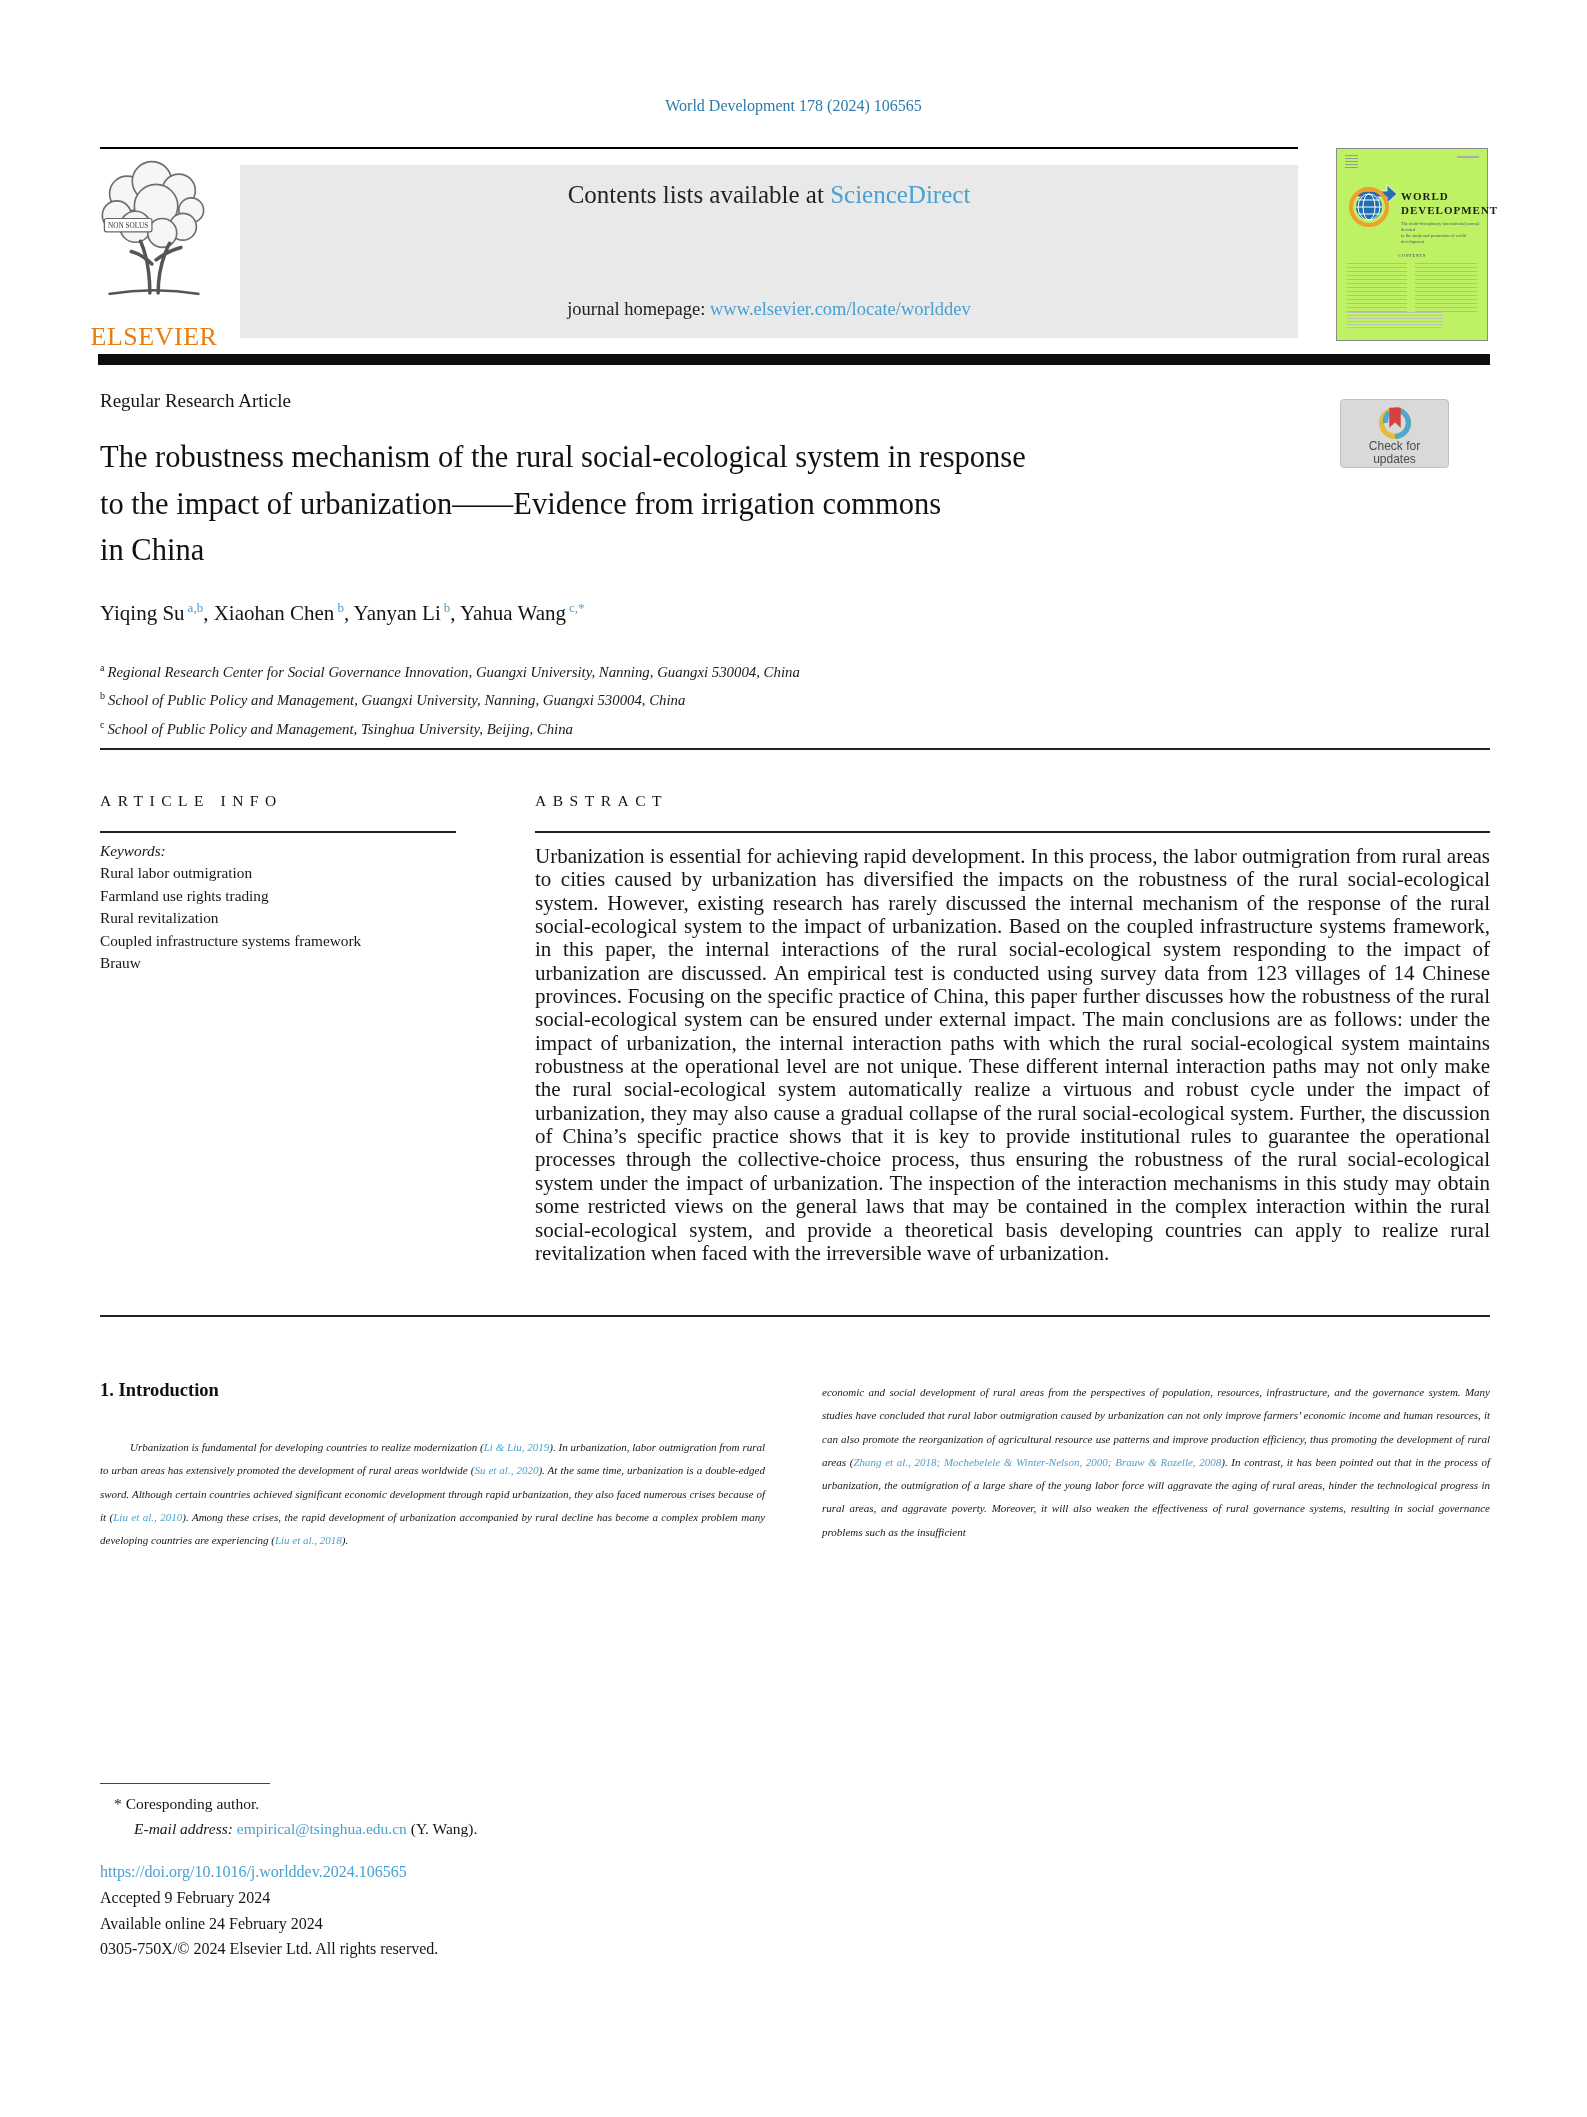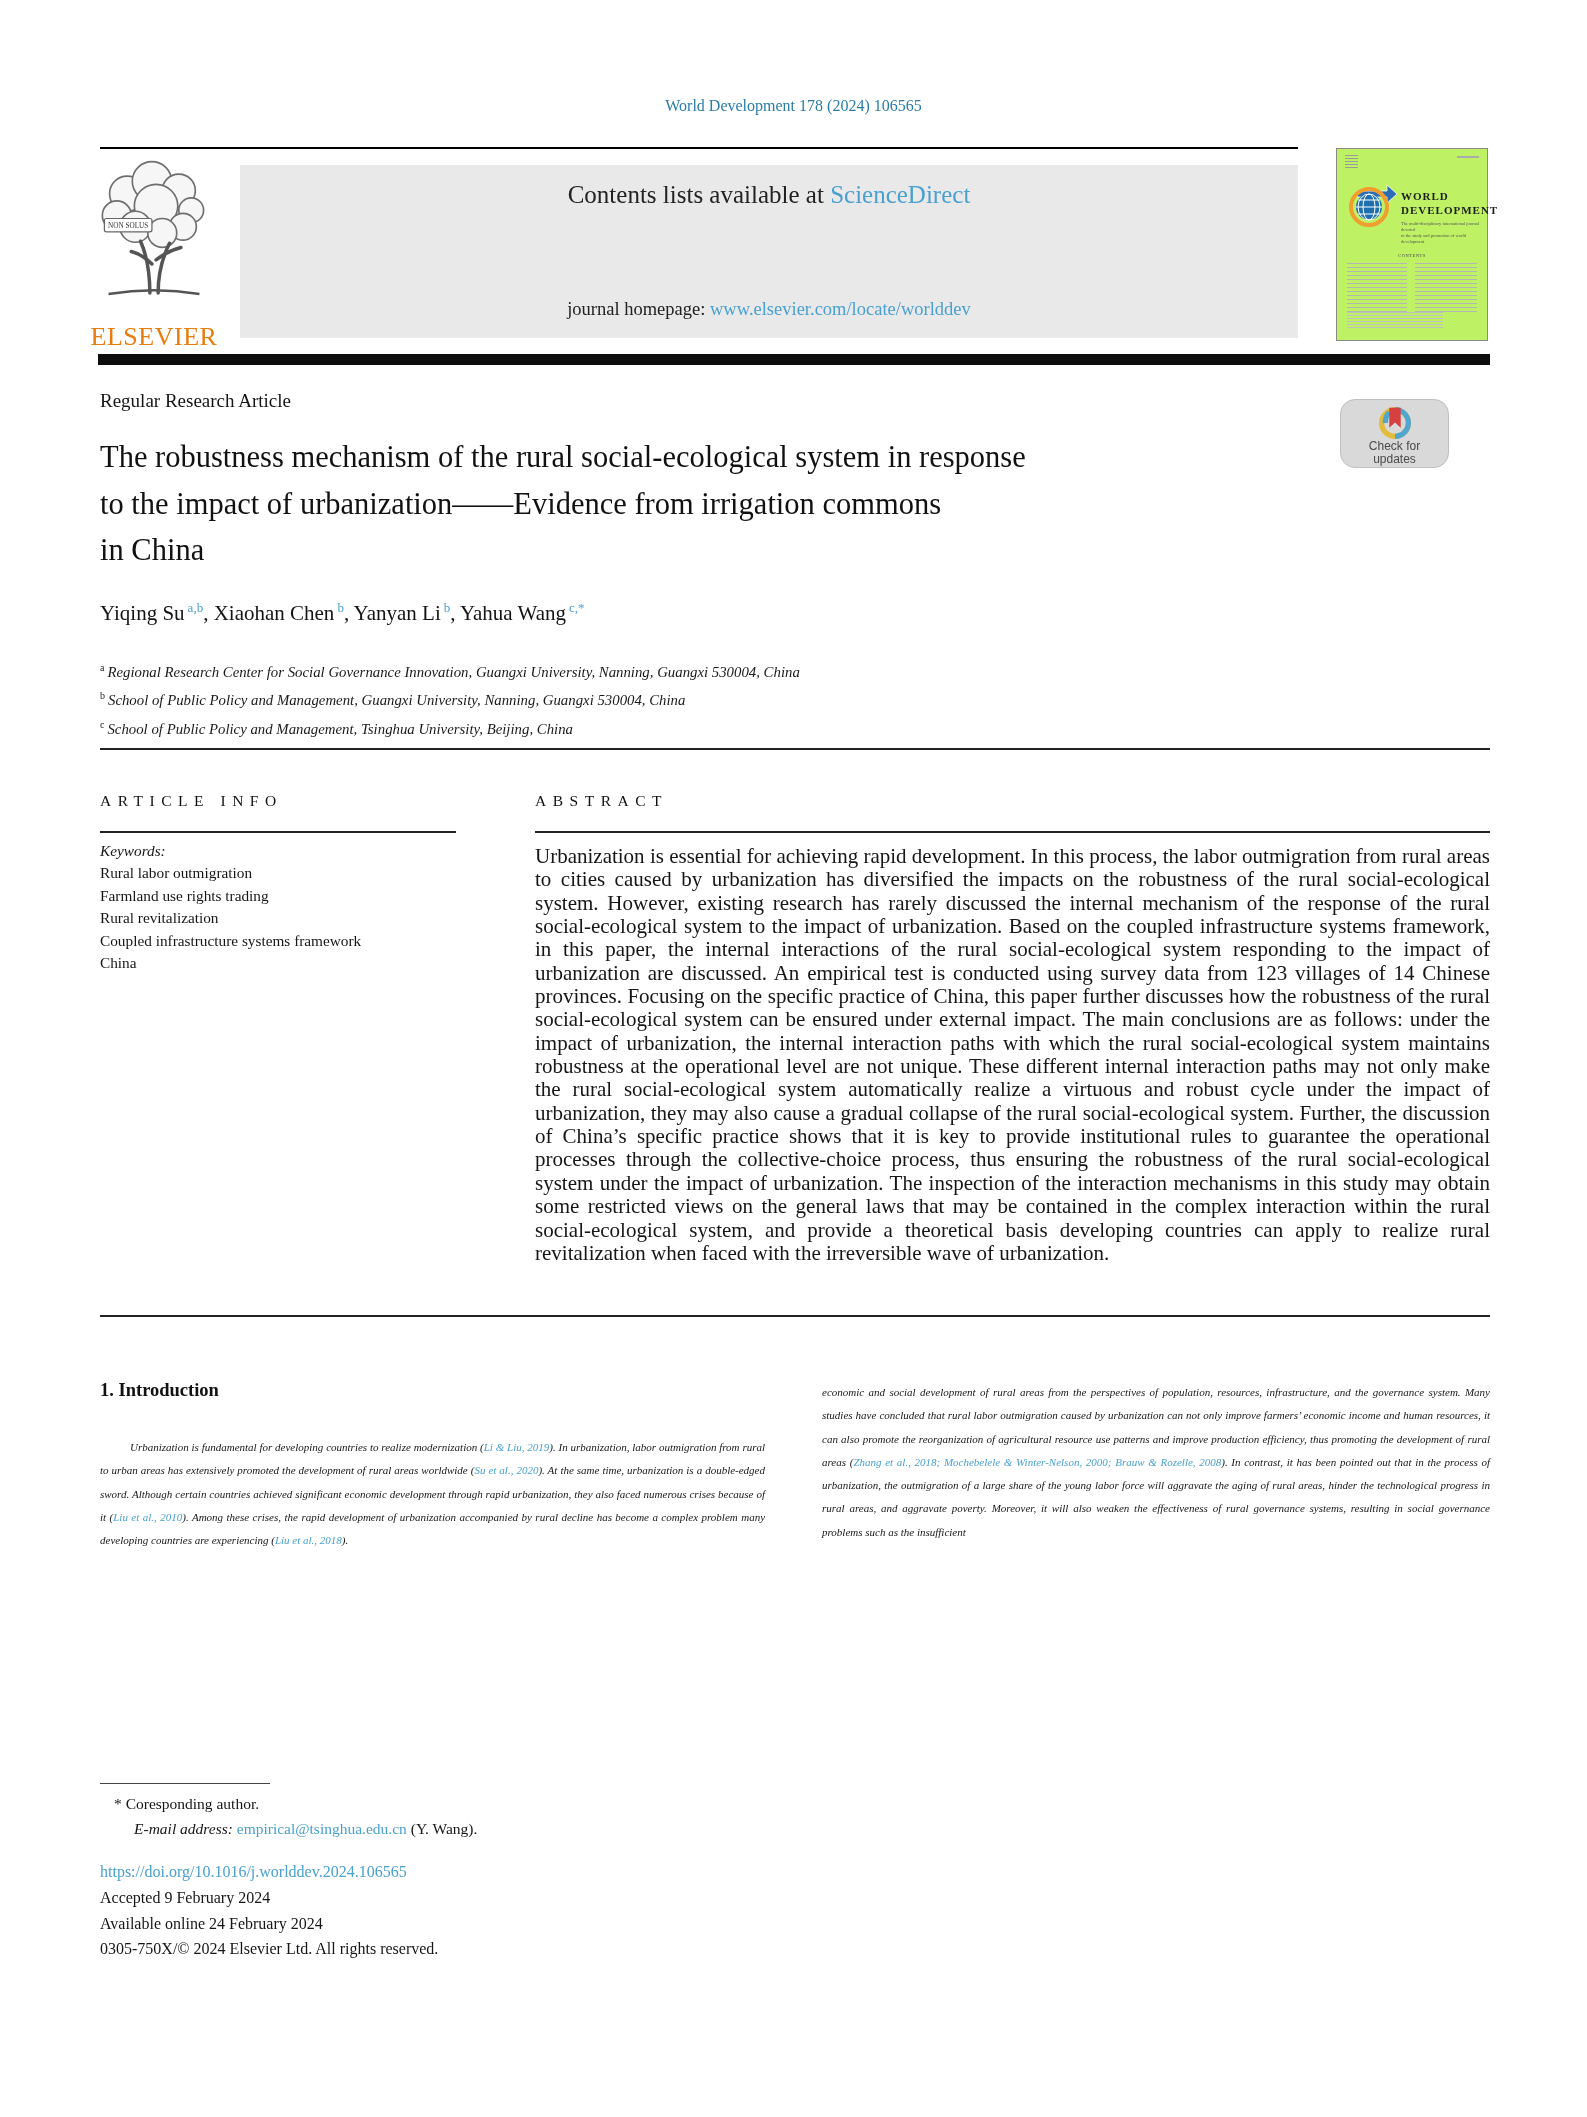--- a/index.html
+++ b/index.html
@@ -61,21 +61,21 @@
   .cov-col.c2{left:78px;width:62px;}
   .cov-footer{position:absolute;bottom:10px;left:10px;width:96px;height:18px;
     background:repeating-linear-gradient(#c0c0c0 0 1px,transparent 1px 3px);}
 
   .black-bar{position:absolute;top:354px;left:98px;width:1392px;height:11px;background:#0d0d0d;}
 
   .article-type{position:absolute;top:390px;left:100px;font-size:19px;color:#151515;}
 
   
   .check-badge{position:absolute;top:399px;left:1340px;width:109px;height:69px;
-    background:#d9d9d9;border:1px solid #c0c0c0;border-radius:15px;text-align:center;cursor:pointer;}
+    background:#d9d9d9;border:1px solid #c0c0c0;border-radius:4px;text-align:center;cursor:pointer;}
   .check-badge svg{display:block;margin:1px auto 0;}
   .badge-label{font-family:"Liberation Sans", sans-serif;font-size:12px;line-height:12.5px;
     color:#4a4a4a;margin-top:-3px;}
 
   
   .paper-title{position:absolute;top:434px;left:100px;width:1270px;
     font-size:30.5px;font-weight:normal;line-height:46.5px;color:#111;}
   .authors{position:absolute;top:600px;left:100px;width:1300px;font-size:21px;color:#141414;}
   .authors sup{font-size:13px;color:var(--link-blue);margin-left:3px;}
   .affiliations{position:absolute;top:656px;left:100px;width:1300px;font-size:14.8px;line-height:23.5px;}
@@ -231,21 +231,21 @@
   <div class="abs-header">ABSTRACT</div>
   <div class="ai-rule"></div>
   <div class="abs-rule"></div>
 
   <div class="keywords">
     <div class="kw-label">Keywords:</div>
     <div>Rural labor outmigration</div>
     <div>Farmland use rights trading</div>
     <div>Rural revitalization</div>
     <div>Coupled infrastructure systems framework</div>
-    <div>China</div>
+    <div>Brauw</div>
   </div>
 
   <div class="abstract-text">Urbanization is essential for achieving rapid development. In this process, the labor outmigration from rural areas to cities caused by urbanization has diversified the impacts on the robustness of the rural social-ecological system. However, existing research has rarely discussed the internal mechanism of the response of the rural social-ecological system to the impact of urbanization. Based on the coupled infrastructure systems framework, in this paper, the internal interactions of the rural social-ecological system responding to the impact of urbanization are discussed. An empirical test is conducted using survey data from 123 villages of 14 Chinese provinces. Focusing on the specific practice of China, this paper further discusses how the robustness of the rural social-ecological system can be ensured under external impact. The main conclusions are as follows: under the impact of urbanization, the internal interaction paths with which the rural social-ecological system maintains robustness at the operational level are not unique. These different internal interaction paths may not only make the rural social-ecological system automatically realize a virtuous and robust cycle under the impact of urbanization, they may also cause a gradual collapse of the rural social-ecological system. Further, the discussion of China’s specific practice shows that it is key to provide institutional rules to guarantee the operational processes through the collective-choice process, thus ensuring the robustness of the rural social-ecological system under the impact of urbanization. The inspection of the interaction mechanisms in this study may obtain some restricted views on the general laws that may be contained in the complex interaction within the rural social-ecological system, and provide a theoretical basis developing countries can apply to realize rural revitalization when faced with the irreversible wave of urbanization.</div>
 
   <div class="rule-bottom"></div>
 
   <div class="intro-heading">1. Introduction</div>
 
   <div class="col col-left">
     <p><span>Urbanization is fundamental for developing countries to realize modernization (</span><span class="lnk">Li &amp; Liu, 2019</span><span>). In urbanization, labor outmigration from rural to urban areas has extensively promoted the development of rural areas worldwide (</span><span class="lnk">Su et al., 2020</span><span>). At the same time, urbanization is a double-edged sword. Although certain countries achieved significant economic development through rapid urbanization, they also faced numerous crises because of it (</span><span class="lnk">Liu et al., 2010</span><span>). Among these crises, the rapid development of urbanization accompanied by rural decline has become a complex problem many developing countries are experiencing (</span><span class="lnk">Liu et al., 2018</span><span>).</span></p>

